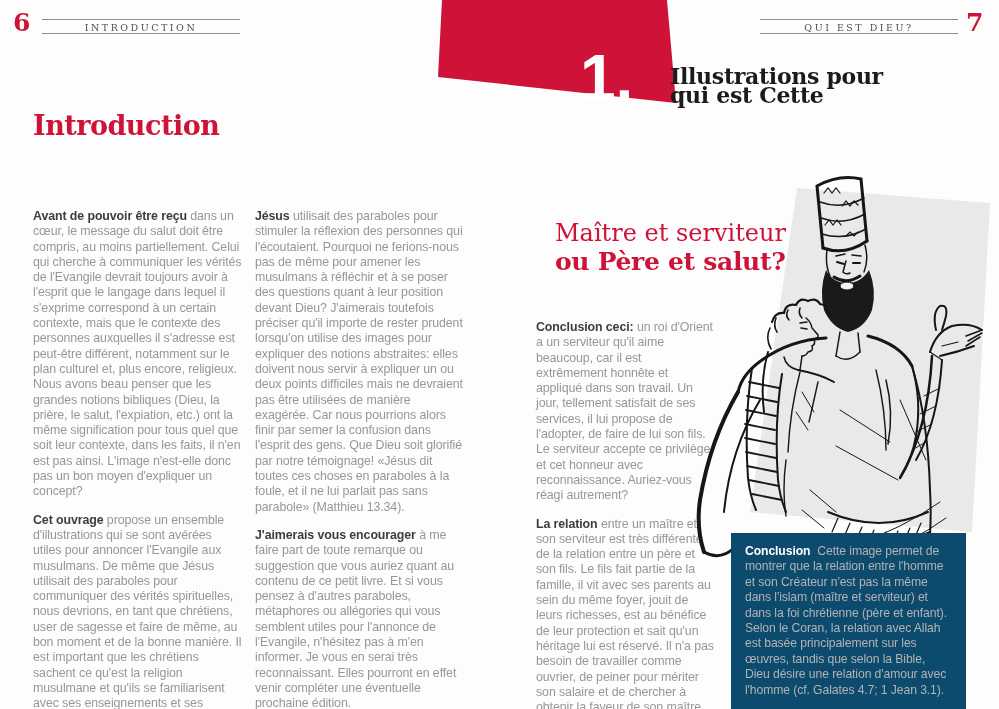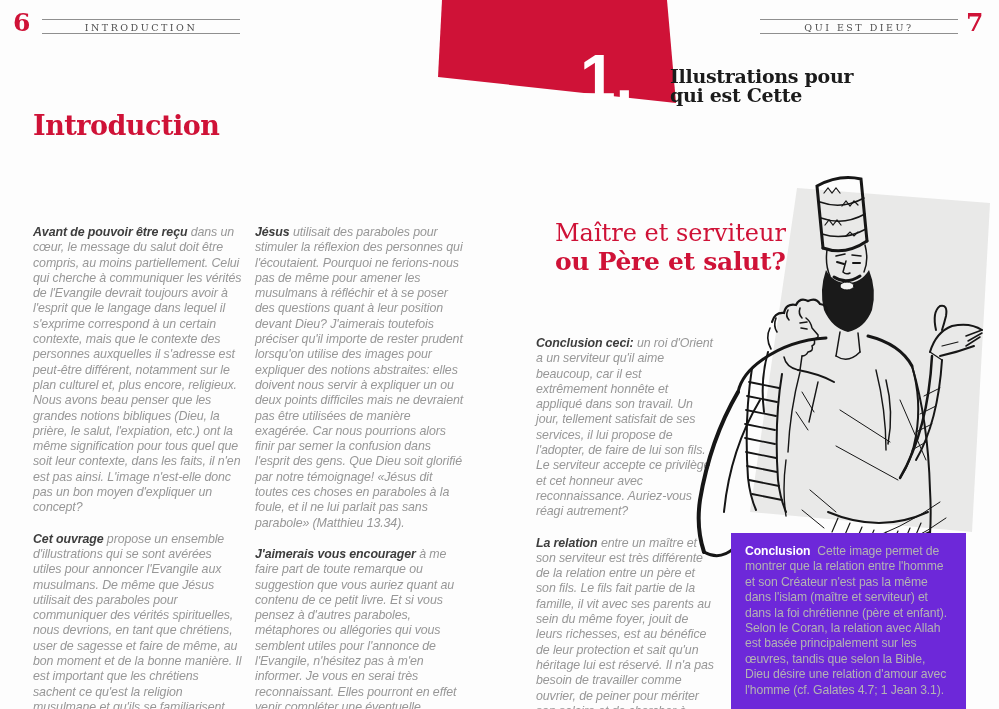--- a/index.html
+++ b/index.html
@@ -10,42 +10,42 @@
   .pagenum{position:absolute;font-family:"DejaVu Serif",serif;font-weight:bold;
            font-size:25px;color:#cf1237;}
   .runhead{position:absolute;width:198px;height:13px;border-top:1px solid #8f8f8f;
            border-bottom:1px solid #8f8f8f;display:flex;align-items:center;justify-content:center;}
   .runhead span{font-family:"DejaVu Serif",serif;font-size:9.5px;letter-spacing:2.5px;
            color:#4f4f4f;transform:translateY(1px);}
 
   
   .flag{position:absolute;left:430px;top:0;}
   .chapter-title{position:absolute;left:670px;top:67px;font-family:"DejaVu Serif",serif;
-           font-weight:bold;font-size:19px;line-height:18.5px;color:#1b1b1b;letter-spacing:-0.3px;}
+           font-weight:bold;font-size:22px;line-height:18.5px;color:#1b1b1b;letter-spacing:-0.3px;}
 
   
   .intro-title{position:absolute;left:33px;top:110px;font-family:"DejaVu Serif",serif;
            font-weight:bold;font-size:27px;color:#cf1237;letter-spacing:-0.5px;}
   .section-title{position:absolute;left:555px;top:220px;font-family:"DejaVu Serif",serif;
            color:#cf1237;}
   .section-title .l1{display:block;font-size:24px;font-weight:normal;line-height:27px;}
   .section-title .l2{display:block;font-size:25px;font-weight:bold;line-height:29px;letter-spacing:-0.3px;}
 
   
   .col{position:absolute;font-size:12.4px;line-height:15.3px;color:#979797;
        letter-spacing:-0.1px;text-align:left;}
-  .col p{margin:16px 0 13px 0;font-style:italic;}
+  .col p{margin:0 0 13px 0;}
   .lead{font-weight:bold;color:#3d3d3d;}
 
   
   .sketch{position:absolute;left:690px;top:160px;}
 
   
   .conclusion{position:absolute;left:731px;top:533px;width:235px;height:176px;
-       background:#6d28d9;box-sizing:border-box;padding:11px 14px;
+       background:#0c4a6e;box-sizing:border-box;padding:11px 14px;
        font-size:12.2px;line-height:15.4px;color:#b3b3b3;letter-spacing:-0.1px;}
   .conc-lead{font-weight:bold;color:#ffffff;margin-right:7px;}
 </style>
 </head>
 <body>
 
 <div id="page">
 
   <div class="pagenum" style="left:13px;top:8px;">6</div>
   <div class="runhead" style="left:42px;top:19px;">

